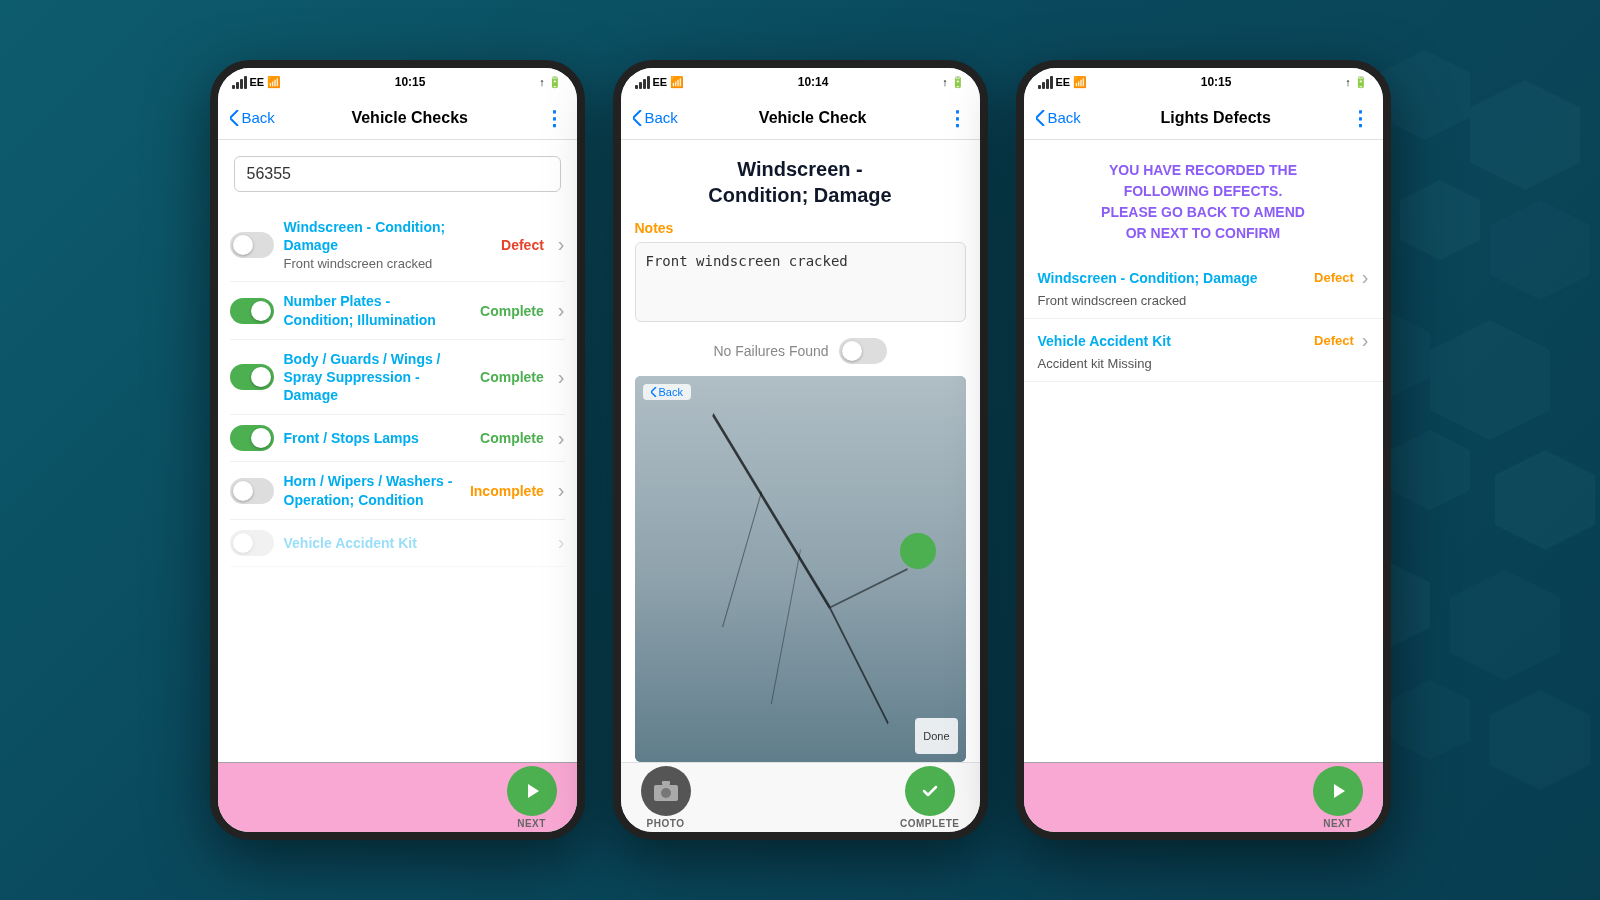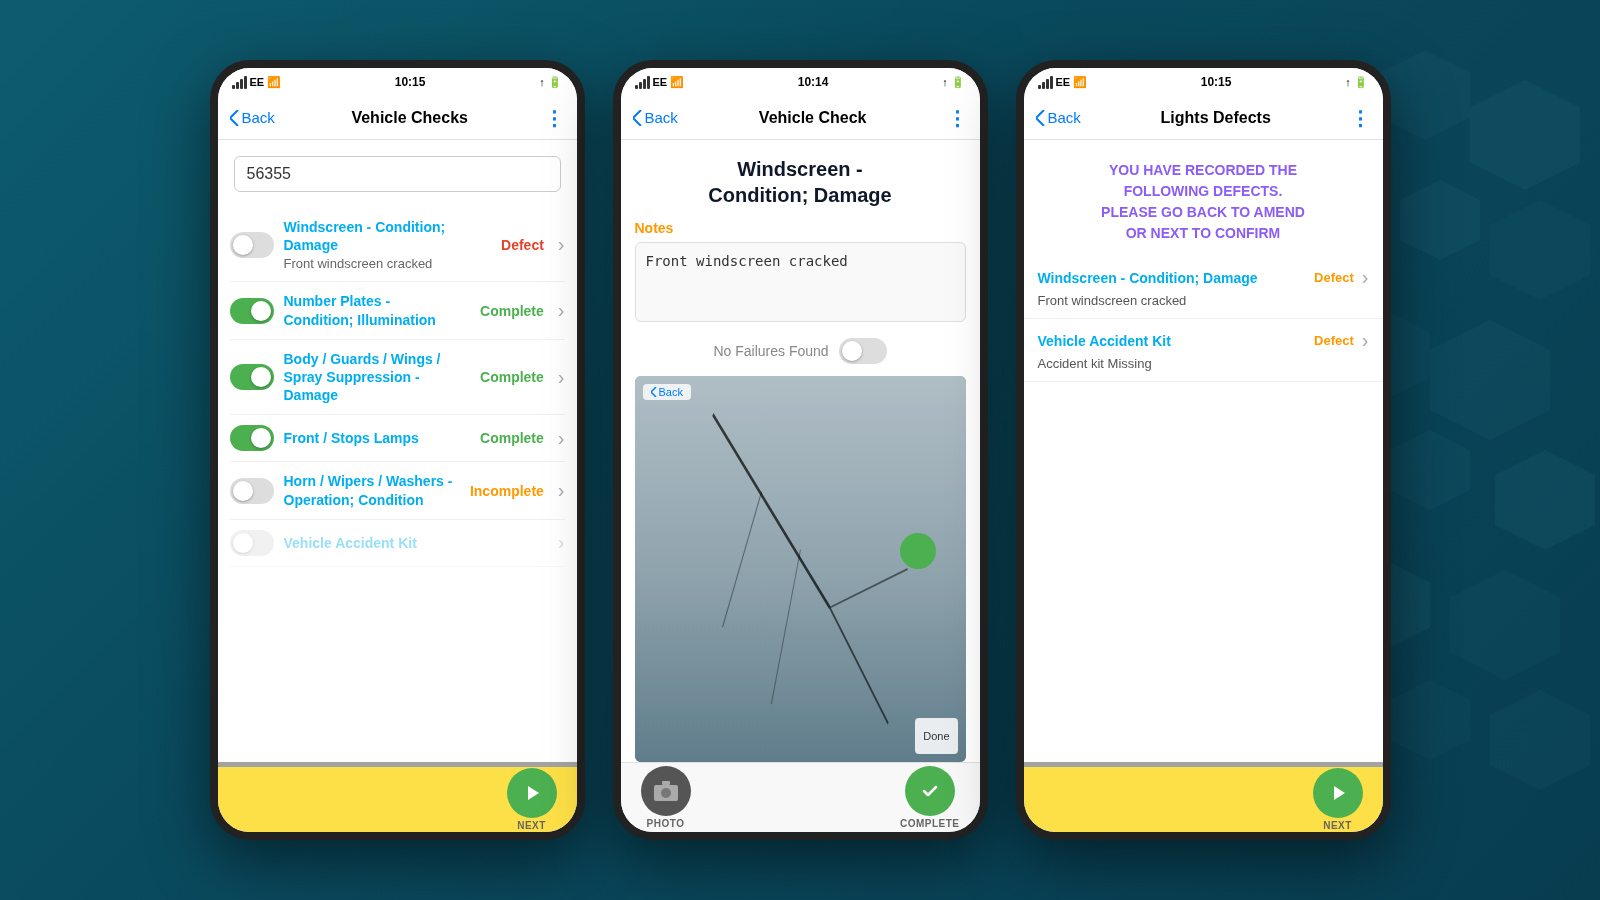--- a/index.html
+++ b/index.html
@@ -216,22 +216,22 @@
 
     
     .chevron {
       color: #aaa;
       font-size: 20px;
       margin-left: 4px;
     }
 
     
     .bottom-bar {
-      background: #fde047;
-      border-top: 5px solid #a3a3a3;
+      background: #f9a8d4;
+      border-top: 1px solid #a3a3a3;
       height: 70px;
       display: flex;
       align-items: center;
       justify-content: flex-end;
       padding: 0 20px;
       flex-shrink: 0;
     }
 
     .bottom-btn {
       display: flex;

